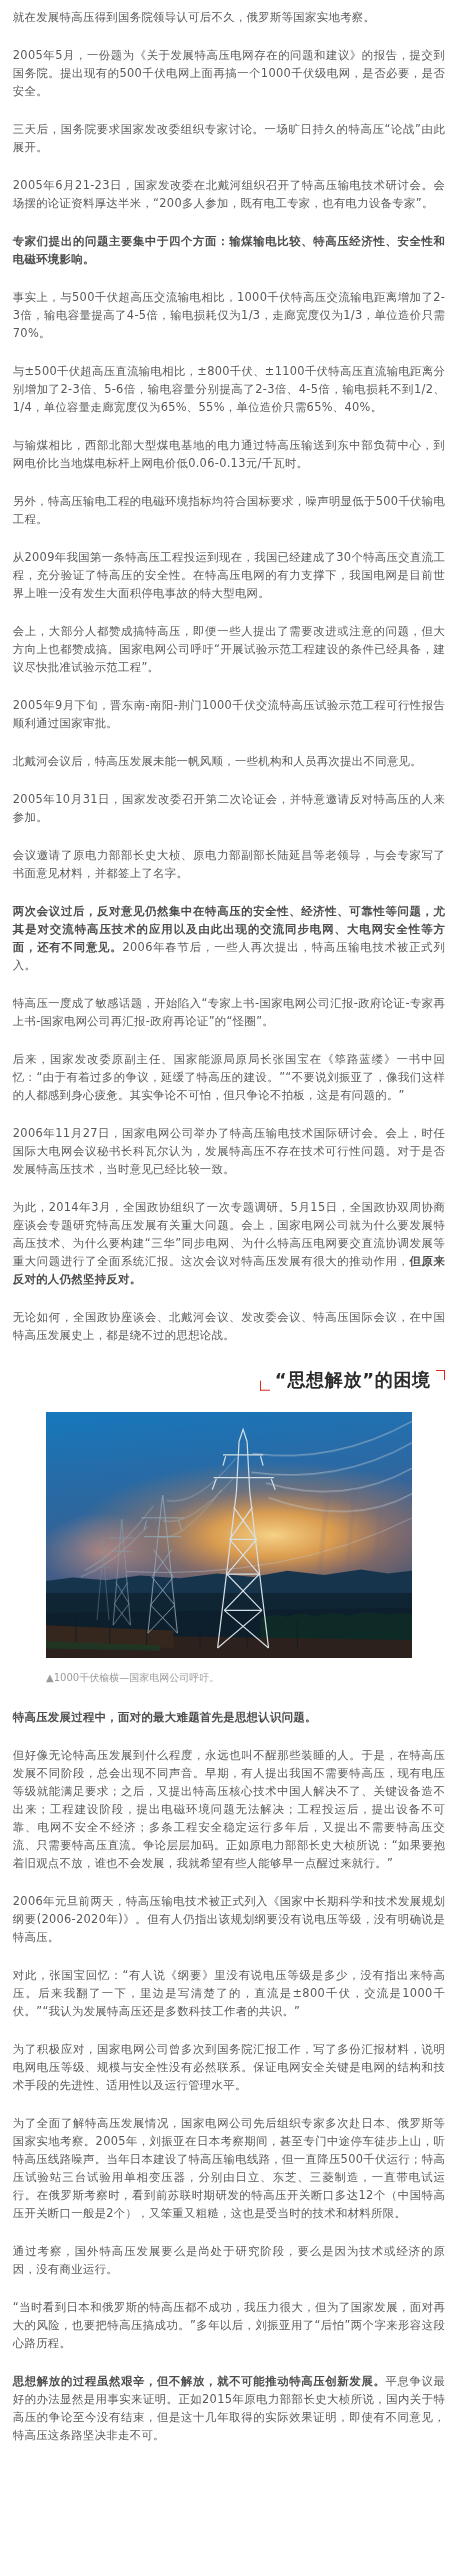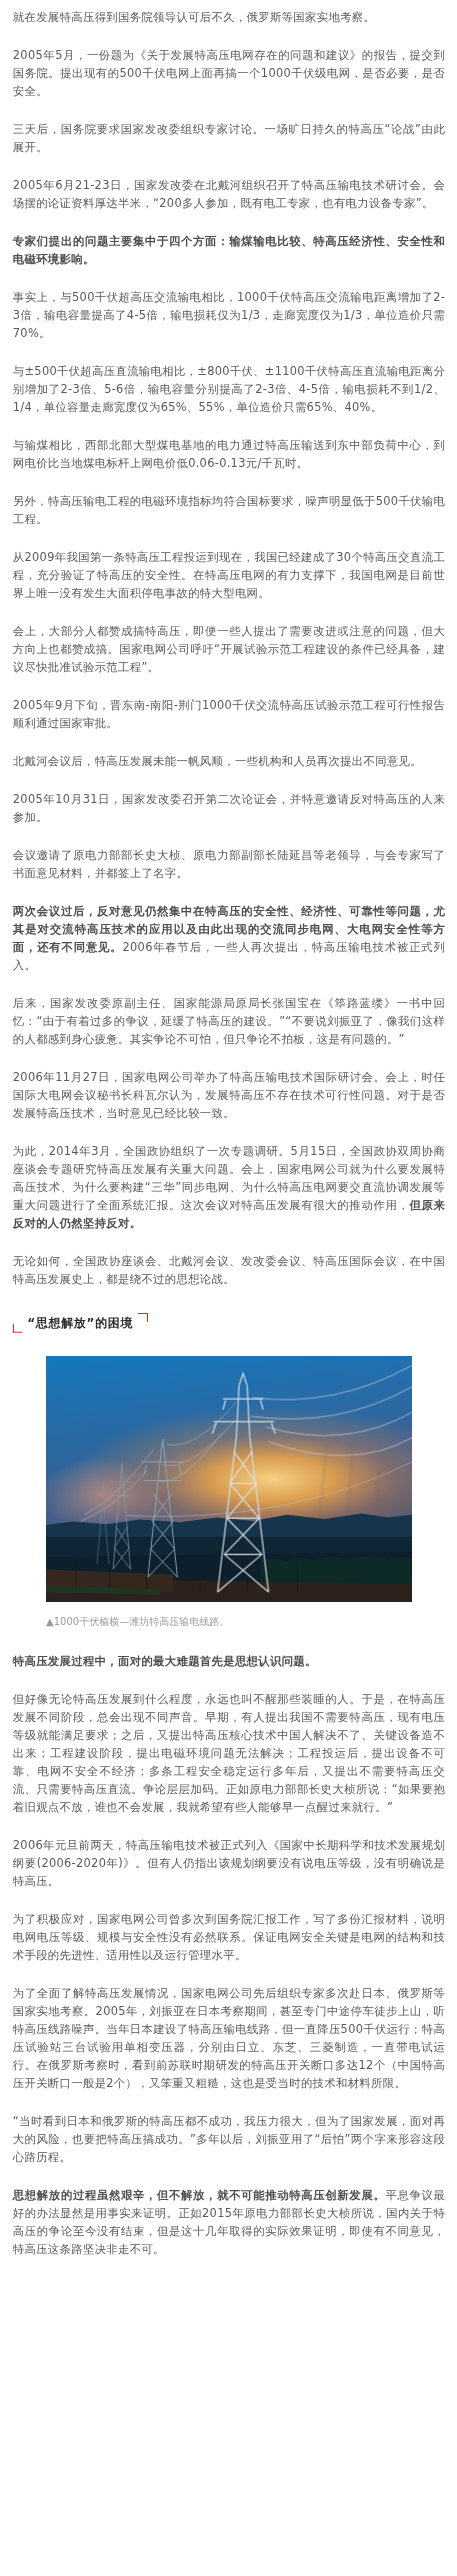--- a/index.html
+++ b/index.html
@@ -18,22 +18,22 @@
     text-align:justify;
     letter-spacing:0.3px;
     color:#595959;
   }
   p.para strong{
     font-weight:700;
     color:#4e4e4e;
   }
   .section-heading{
     margin:27px 0 23px 0;
-    text-align:left;
-    font-size:12px;
+    text-align:right;
+    font-size:18px;
     line-height:17.5px;
     font-weight:700;
     color:#2b2b2b;
     letter-spacing:0.7px;
   }
   .bracket{display:inline-block;width:8.7px;height:8.7px;vertical-align:middle;}
   .bracket-left{border-left:1.3px solid #dc2a1e;border-bottom:1.3px solid #dc2a1e;transform:translateY(4.7px);margin-right:4.7px;}
   .bracket-right{border-right:1.3px solid #dc2a1e;border-top:1.3px solid #dc2a1e;transform:translateY(-6px);margin-left:4.7px;}
   figure.photo-figure{
     width:366px;
@@ -64,20 +64,21 @@
       <p class="para"><span>与±500千伏超高压直流输电相比，±800千伏、±1100千伏特高压直流输电距离分别增加了2-3倍、5-6倍，输电容量分别提高了2-3倍、4-5倍，输电损耗不到1/2、1/4，单位容量走廊宽度仅为65%、55%，单位造价只需65%、40%。</span></p>
       <p class="para"><span>与输煤相比，西部北部大型煤电基地的电力通过特高压输送到东中部负荷中心，到网电价比当地煤电标杆上网电价低0.06-0.13元/千瓦时。</span></p>
       <p class="para"><span>另外，特高压输电工程的电磁环境指标均符合国标要求，噪声明显低于500千伏输电工程。</span></p>
       <p class="para"><span>从2009年我国第一条特高压工程投运到现在，我国已经建成了30个特高压交直流工程，充分验证了特高压的安全性。在特高压电网的有力支撑下，我国电网是目前世界上唯一没有发生大面积停电事故的特大型电网。</span></p>
       <p class="para"><span>会上，大部分人都赞成搞特高压，即便一些人提出了需要改进或注意的问题，但大方向上也都赞成搞。国家电网公司呼吁“开展试验示范工程建设的条件已经具备，建议尽快批准试验示范工程”。</span></p>
       <p class="para"><span>2005年9月下旬，晋东南-南阳-荆门1000千伏交流特高压试验示范工程可行性报告顺利通过国家审批。</span></p>
       <p class="para"><span>北戴河会议后，特高压发展未能一帆风顺，一些机构和人员再次提出不同意见。</span></p>
       <p class="para"><span>2005年10月31日，国家发改委召开第二次论证会，并特意邀请反对特高压的人来参加。</span></p>
       <p class="para"><span>会议邀请了原电力部部长史大桢、原电力部副部长陆延昌等老领导，与会专家写了书面意见材料，并都签上了名字。</span></p>
       <p class="para"><strong>两次会议过后，反对意见仍然集中在特高压的安全性、经济性、可靠性等问题，尤其是对交流特高压技术的应用以及由此出现的交流同步电网、大电网安全性等方面，还有不同意见。</strong><span>2006年春节后，一些人再次提出，特高压输电技术被正式列入。</span></p>
+      <p class="para"><span>特高压一度成了敏感话题，开始陷入“专家上书-国家电网公司汇报-政府论证-专家再上书-国家电网公司再汇报-政府再论证”的“怪圈”。</span></p>
       <p class="para"><span>后来，国家发改委原副主任、国家能源局原局长张国宝在《筚路蓝缕》一书中回忆：“由于有着过多的争议，延缓了特高压的建设。”“不要说刘振亚了，像我们这样的人都感到身心疲惫。其实争论不可怕，但只争论不拍板，这是有问题的。”</span></p>
       <p class="para"><span>2006年11月27日，国家电网公司举办了特高压输电技术国际研讨会。会上，时任国际大电网会议秘书长科瓦尔认为，发展特高压不存在技术可行性问题。对于是否发展特高压技术，当时意见已经比较一致。</span></p>
       <p class="para"><span>为此，2014年3月，全国政协组织了一次专题调研。5月15日，全国政协双周协商座谈会专题研究特高压发展有关重大问题。会上，国家电网公司就为什么要发展特高压技术、为什么要构建“三华”同步电网、为什么特高压电网要交直流协调发展等重大问题进行了全面系统汇报。这次会议对特高压发展有很大的推动作用，</span><strong>但原来反对的人仍然坚持反对。</strong></p>
       <p class="para"><span>无论如何，全国政协座谈会、北戴河会议、发改委会议、特高压国际会议，在中国特高压发展史上，都是绕不过的思想论战。</span></p>
     </div>
 
   <div class="section-heading">
     <span class="bracket bracket-left"></span><span>“思想解放”的困境</span><span class="bracket bracket-right"></span>
   </div>
 
@@ -177,27 +178,29 @@
         <path d="M256,352 L322,296 M332,352 L266,296 M266,296 L318,242 M322,296 L270,242 M270,242 L314,190 M318,242 L274,190 M274,190 L308,142 M314,190 L280,142"></path>
         <path d="M266,296 H322 M270,242 H318 M274,190 H314"></path>
       </g>
 
       <g stroke="#5a6f92" stroke-width="6" opacity="0.12">
         <line x1="420" y1="120" x2="408" y2="240"></line>
         <line x1="460" y1="110" x2="450" y2="235"></line>
         <line x1="500" y1="115" x2="492" y2="230"></line>
       </g>
     </svg>
-    <figcaption>▲1000千伏榆横—潍坊特高压输电线路。</figcaption>
+    <figcaption>▲1000千伏榆横—国家电网公司呼吁。</figcaption>
   </figure>
 
   <div>
       <p class="para"><strong>特高压发展过程中，面对的最大难题首先是思想认识问题。</strong></p>
       <p class="para"><span>但好像无论特高压发展到什么程度，永远也叫不醒那些装睡的人。于是，在特高压发展不同阶段，总会出现不同声音。早期，有人提出我国不需要特高压，现有电压等级就能满足要求；之后，又提出特高压核心技术中国人解决不了、关键设备造不出来；工程建设阶段，提出电磁环境问题无法解决；工程投运后，提出设备不可靠、电网不安全不经济；多条工程安全稳定运行多年后，又提出不需要特高压交流、只需要特高压直流。争论层层加码。正如原电力部部长史大桢所说：“如果要抱着旧观点不放，谁也不会发展，我就希望有些人能够早一点醒过来就行。”</span></p>
       <p class="para"><span>2006年元旦前两天，特高压输电技术被正式列入《国家中长期科学和技术发展规划纲要(2006-2020年)》。但有人仍指出该规划纲要没有说电压等级，没有明确说是特高压。</span></p>
+      <p class="para"><span>对此，张国宝回忆：“有人说《纲要》里没有说电压等级是多少，没有指出来特高压。后来我翻了一下，里边是写清楚了的，直流是±800千伏，交流是1000千伏。”“我认为发展特高压还是多数科技工作者的共识。”</span></p>
       <p class="para"><span>为了积极应对，国家电网公司曾多次到国务院汇报工作，写了多份汇报材料，说明电网电压等级、规模与安全性没有必然联系。保证电网安全关键是电网的结构和技术手段的先进性、适用性以及运行管理水平。</span></p>
       <p class="para"><span>为了全面了解特高压发展情况，国家电网公司先后组织专家多次赴日本、俄罗斯等国家实地考察。2005年，刘振亚在日本考察期间，甚至专门中途停车徒步上山，听特高压线路噪声。当年日本建设了特高压输电线路，但一直降压500千伏运行；特高压试验站三台试验用单相变压器，分别由日立、东芝、三菱制造，一直带电试运行。在俄罗斯考察时，看到前苏联时期研发的特高压开关断口多达12个（中国特高压开关断口一般是2个），又笨重又粗糙，这也是受当时的技术和材料所限。</span></p>
+      <p class="para"><span>通过考察，国外特高压发展要么是尚处于研究阶段，要么是因为技术或经济的原因，没有商业运行。</span></p>
       <p class="para"><span>“当时看到日本和俄罗斯的特高压都不成功，我压力很大，但为了国家发展，面对再大的风险，也要把特高压搞成功。”多年以后，刘振亚用了“后怕”两个字来形容这段心路历程。</span></p>
       <p class="para"><strong>思想解放的过程虽然艰辛，但不解放，就不可能推动特高压创新发展。</strong><span>平息争议最好的办法显然是用事实来证明。正如2015年原电力部部长史大桢所说，国内关于特高压的争论至今没有结束，但是这十几年取得的实际效果证明，即使有不同意见，特高压这条路坚决非走不可。</span></p>
     </div>
 
 </div>
 
 
 </body></html>

